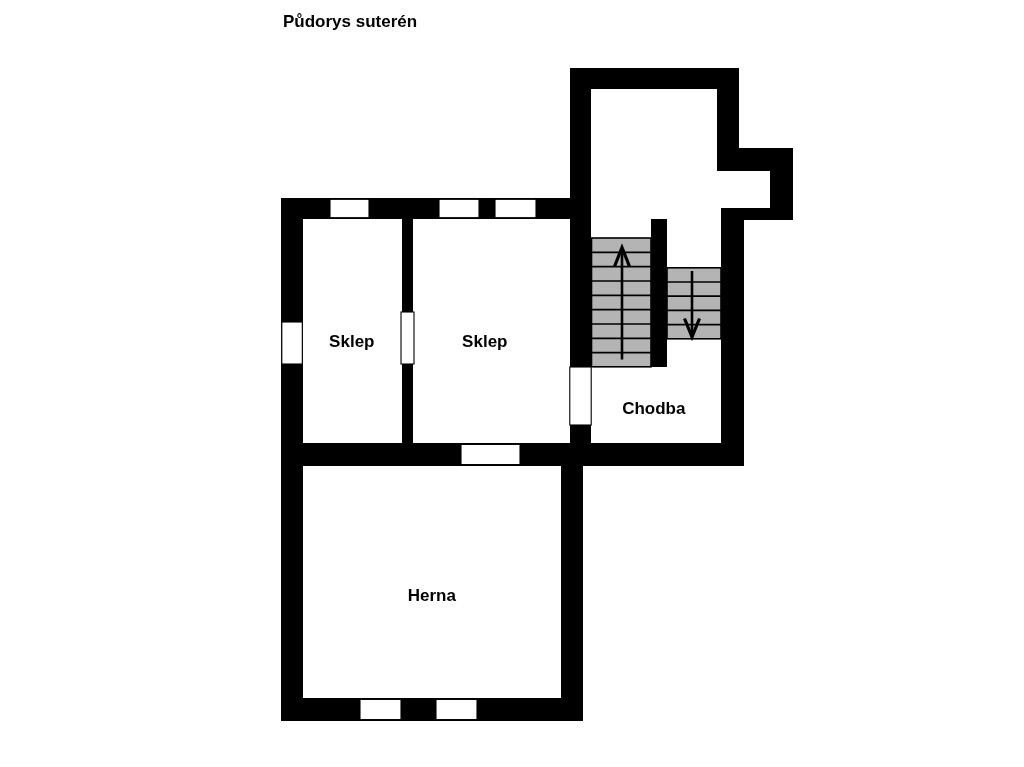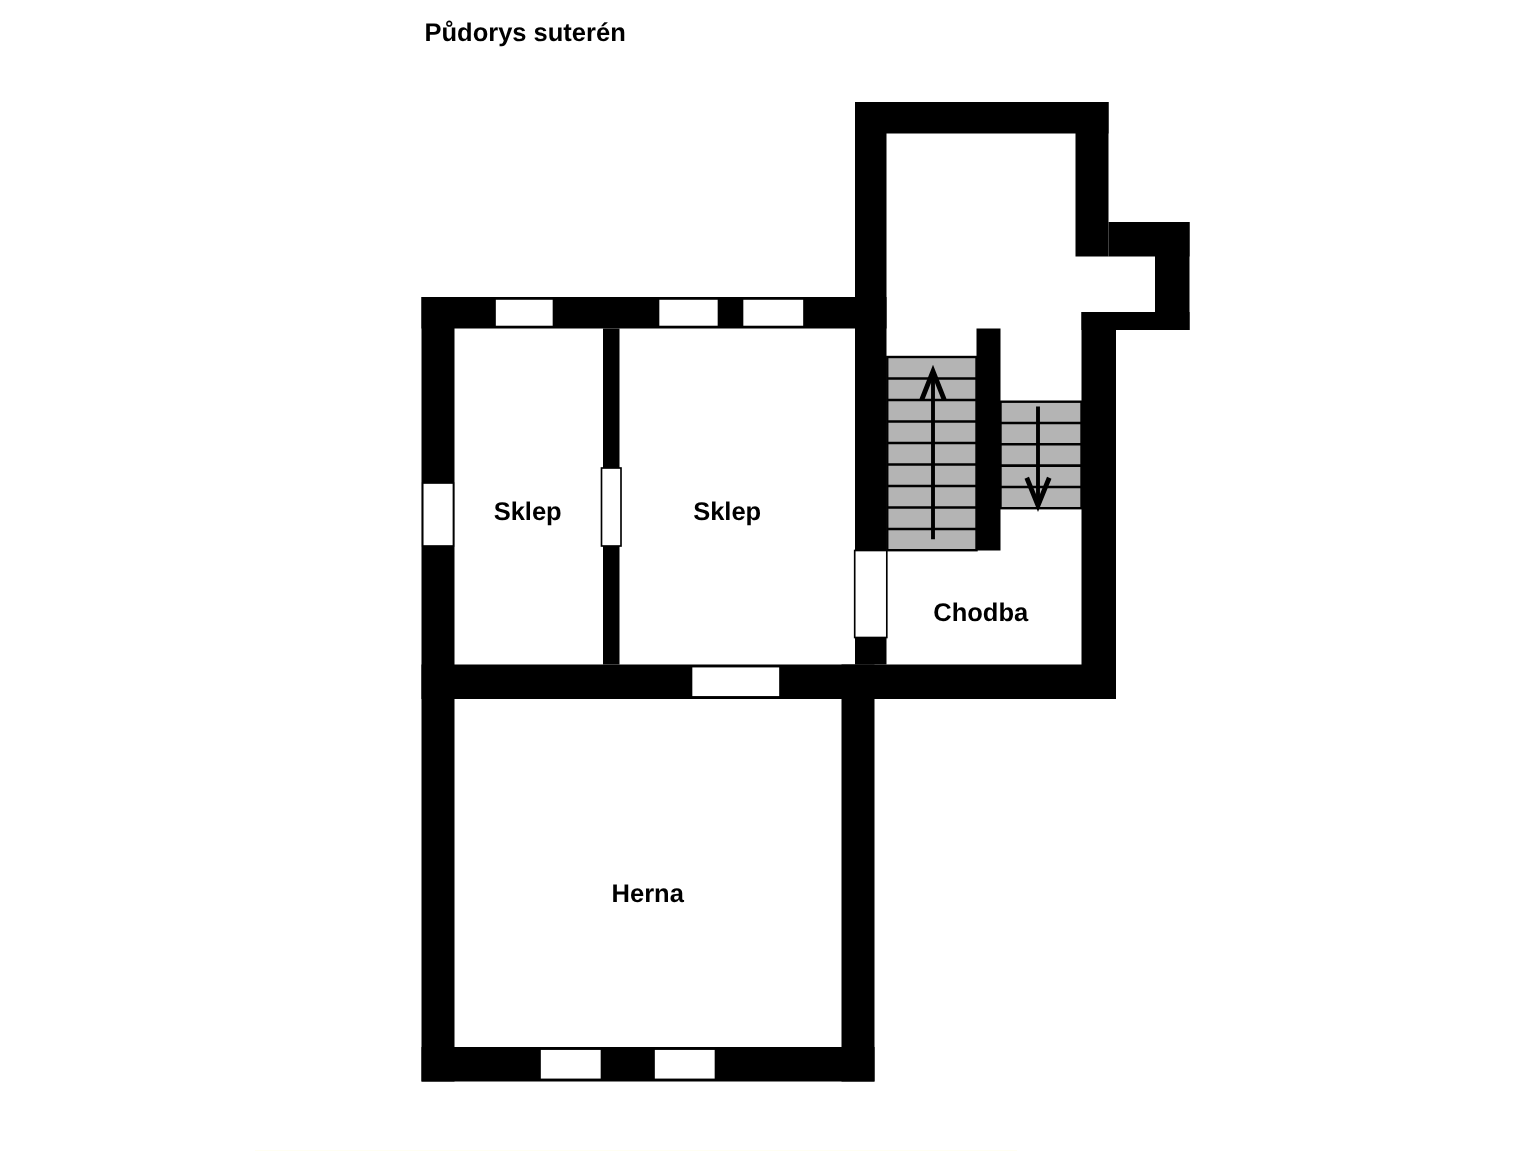--- a/index.html
+++ b/index.html
@@ -1,16 +1,16 @@
 <!DOCTYPE html>
 <html><head>
 <meta charset="utf-8">
 <style>
   html,body{margin:0;padding:0;background:#ffffff;}
-  .page{position:relative;width:1024px;height:767px;background:#fef9c3;overflow:hidden;
+  .page{position:relative;width:1024px;height:767px;background:#0369a1;overflow:hidden;
         font-family:"Liberation Sans", sans-serif;}
   svg{position:absolute;left:0;top:0;}
   text{font-family:"Liberation Sans", sans-serif;font-weight:bold;fill:#000;}
 </style>
 </head>
 <body>
 <div class="page">
 <svg width="1024" height="767" viewBox="0 0 1024 767">
 
   <rect x="0" y="0" width="1024" height="767" fill="#ffffff"></rect>

